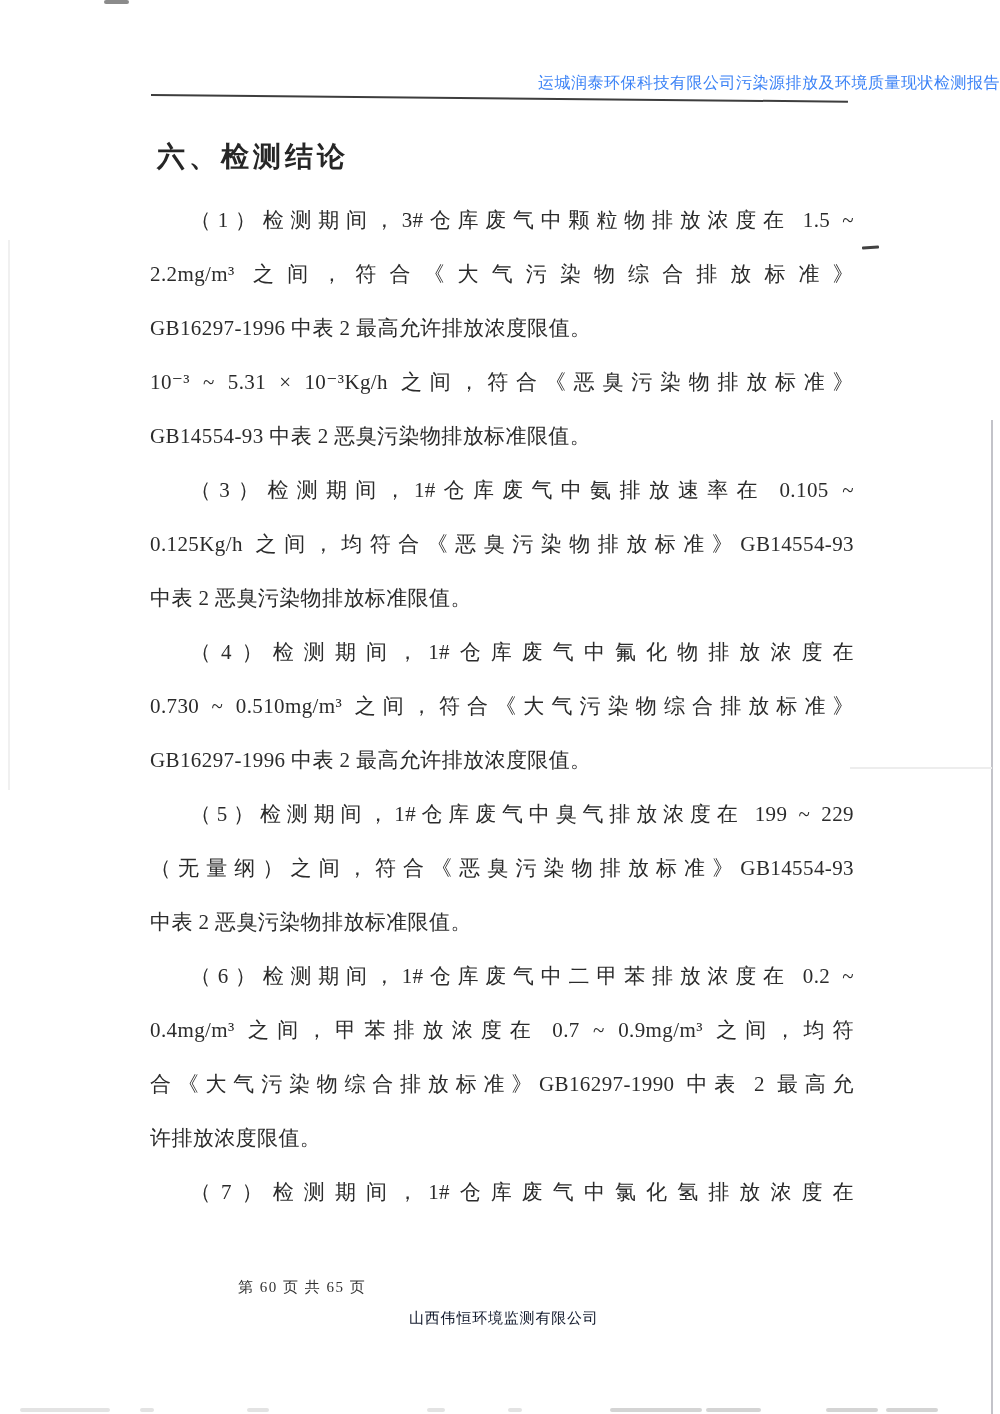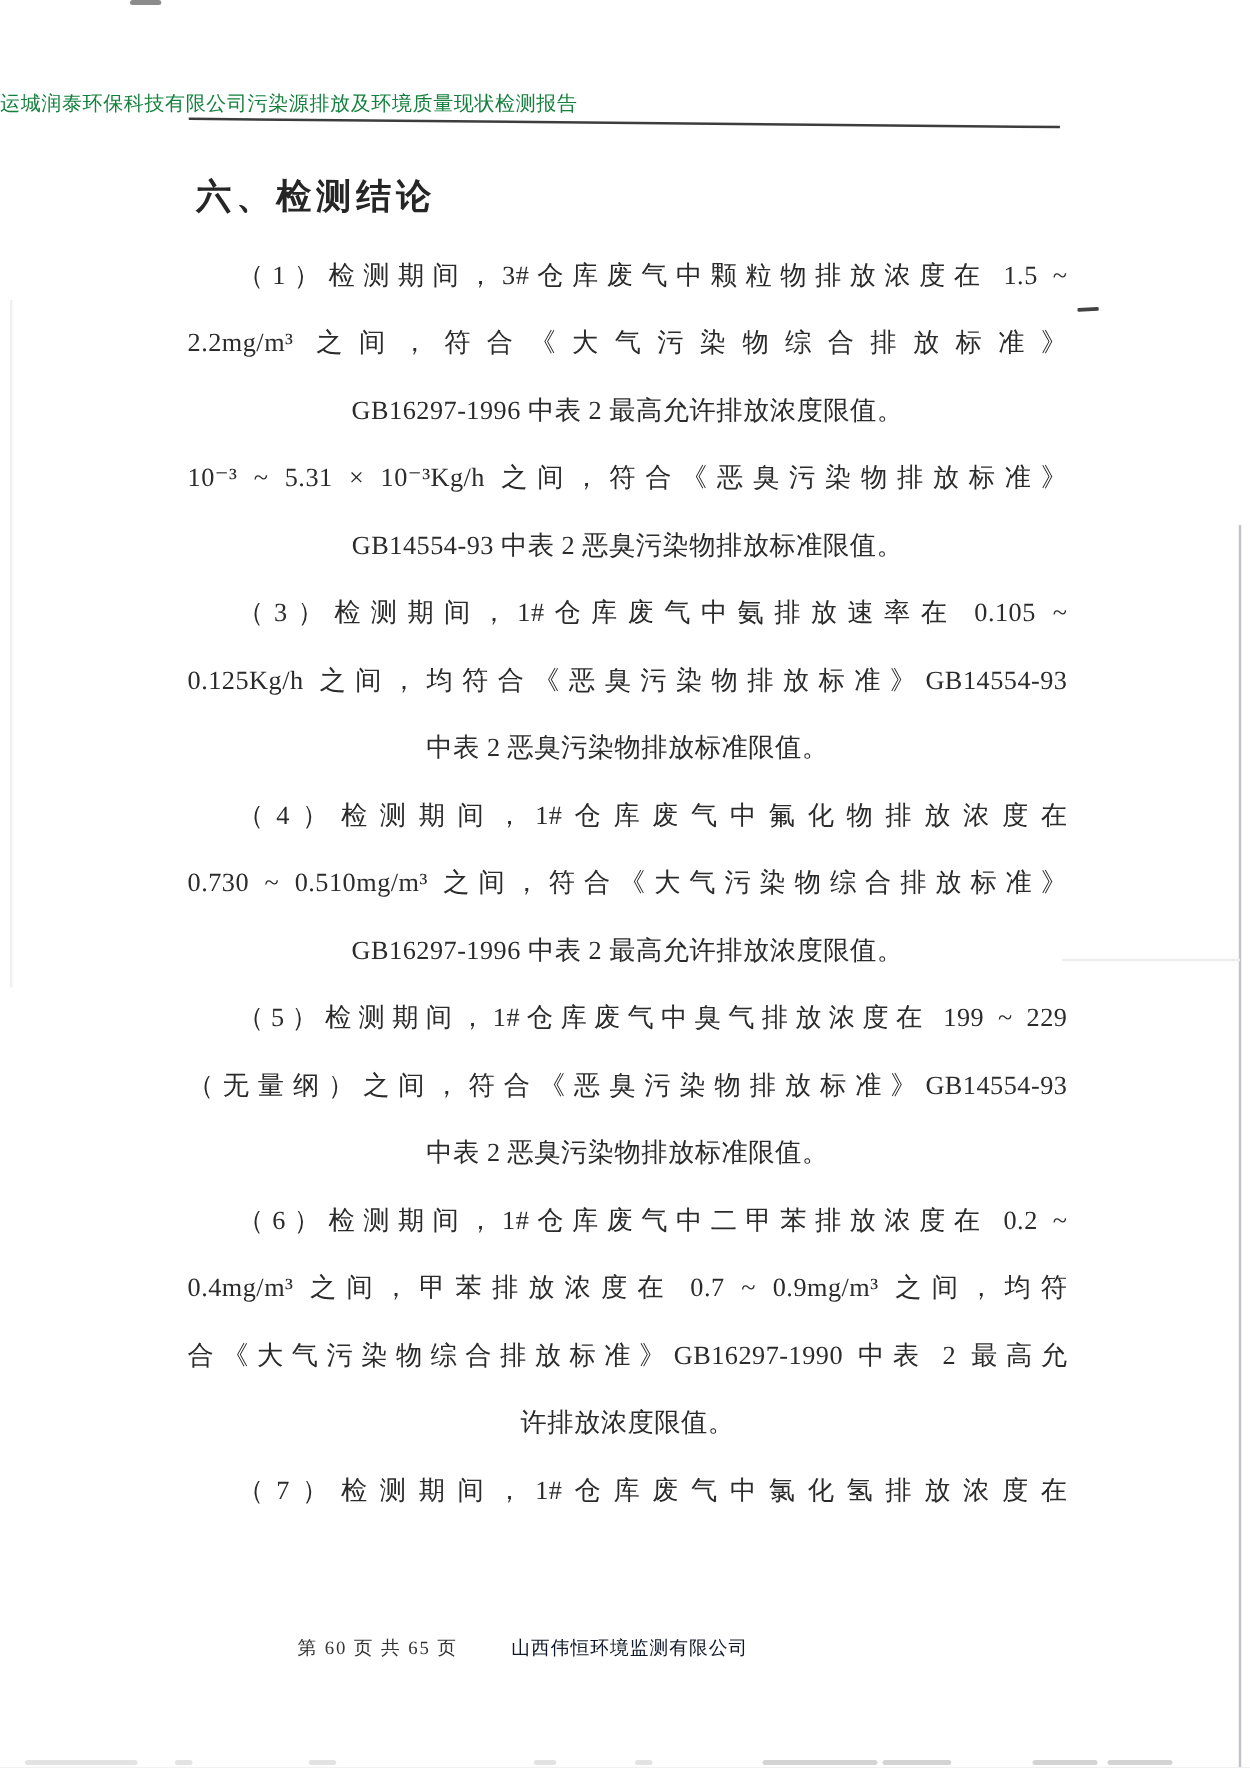--- a/index.html
+++ b/index.html
@@ -8,47 +8,47 @@
     width:1000px;height:1414px;
     margin:0 auto;
     background:#ffffff;
     font-family:"Liberation Serif","DejaVu Serif",serif;
     color:#2e2e2e;
     overflow:hidden;
   }
   
   .hdr-title{
     position:absolute;top:73px;left:0;width:100%;
-    text-align:left;font-size:16px;letter-spacing:0.5px;color:#15803d;
+    text-align:right;font-size:16px;letter-spacing:0.5px;color:#3b82f6;
   }
   .hdr-rule{
     position:absolute;top:94px;left:151px;width:697px;height:0;
     border-top:2px solid #3d3d3d;
     transform:rotate(0.55deg);transform-origin:left center;
   }
   
   .sec-title{
     position:absolute;top:138px;left:157px;margin:0;
     font-size:28px;font-weight:bold;letter-spacing:4px;color:#262626;
   }
   
   .doc-body{
     position:absolute;top:193px;left:150px;width:704px;
     font-size:21px;letter-spacing:0.4px;color:#2b2b2b;
   }
   .para{margin:0;padding:0;}
   .ln{
     display:block;height:54px;line-height:54px;
-    text-align:center;white-space:normal;
+    text-align:left;white-space:normal;
   }
   .jl{text-align:justify;text-align-last:justify;}
   .ind{padding-left:40px;}
   
   .foot-page{
-    position:absolute;top:1309px;left:238px;
+    position:absolute;top:1278px;left:238px;
     font-size:15px;letter-spacing:1.5px;color:#333;
   }
   .foot-company{
     position:absolute;top:1309px;left:409px;
     font-size:15px;letter-spacing:0.8px;color:#0f172a;
   }
   
   .smudge-top{position:absolute;left:104px;top:0;width:25px;height:4px;background:#6e6e6e;opacity:.8;border-radius:2px;}
   .pen-dash{position:absolute;left:862px;top:246px;width:17px;height:3px;background:#424242;border-radius:1px;transform:rotate(-3deg);}
   .edge-right{position:absolute;left:991px;top:420px;width:2px;height:994px;background:#b9b9bf;opacity:.85;}

